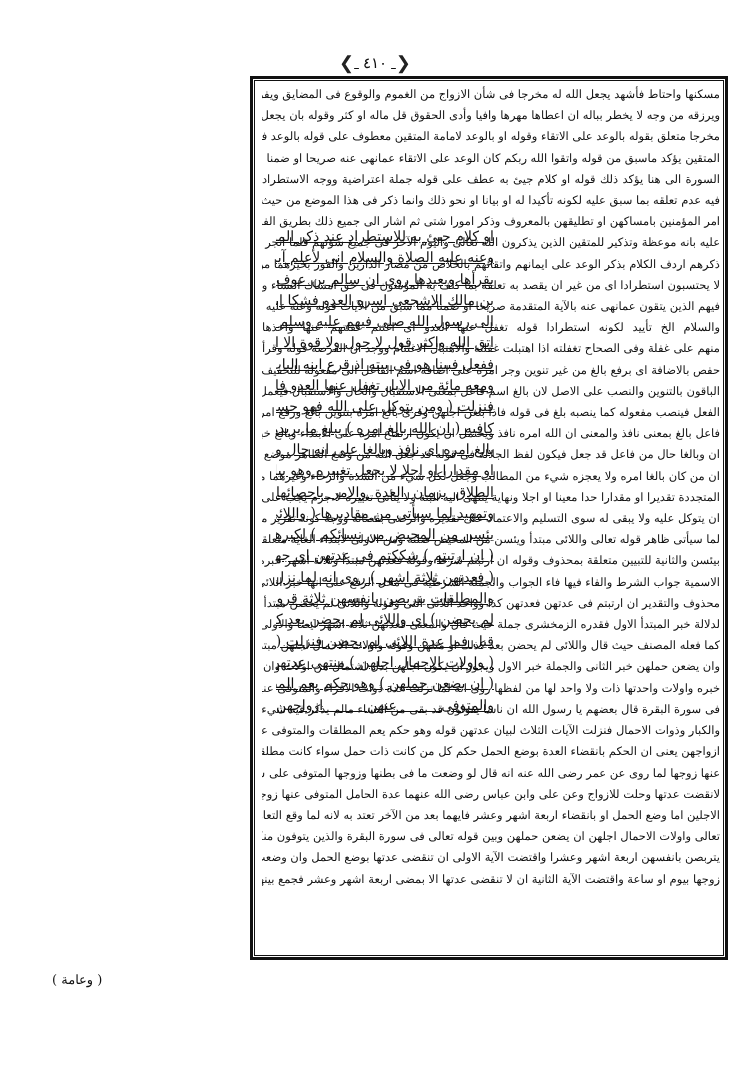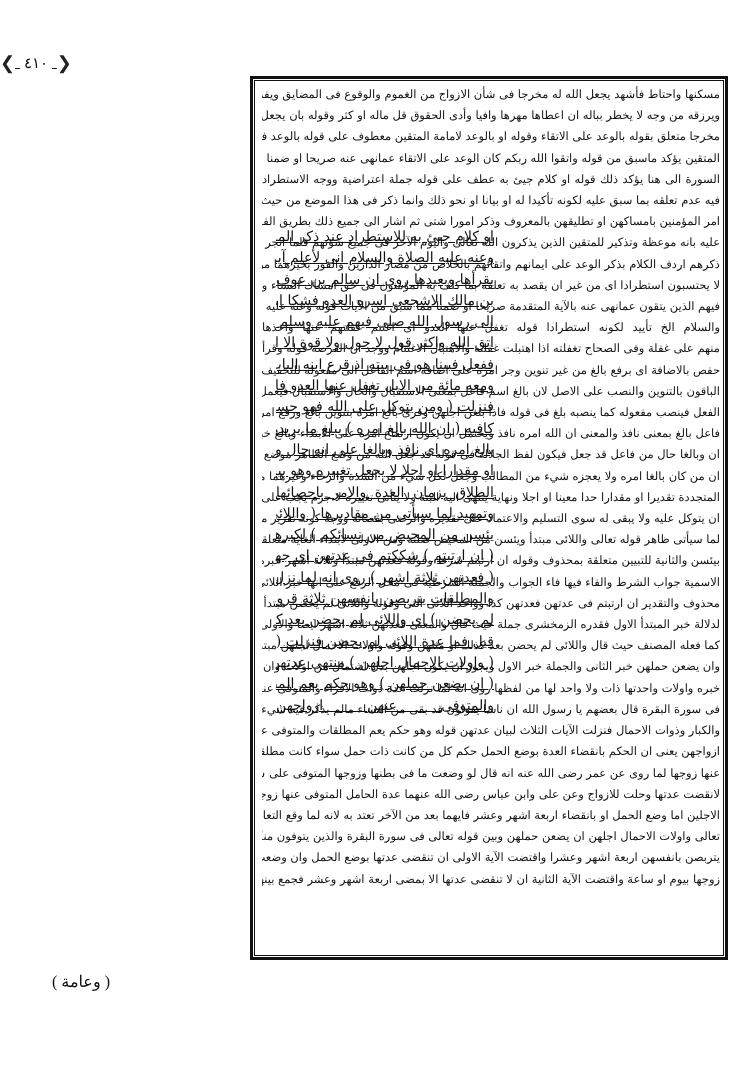--- a/index.html
+++ b/index.html
@@ -1,35 +1,35 @@
 <!DOCTYPE html>
 <html><head>
 <meta charset="utf-8">
 <style>
   html, body { margin: 0; padding: 0; background: #ffffff; }
   body { width: 750px; height: 1065px; position: relative; overflow: hidden; font-family: "DejaVu Serif", serif; color: #111; }
-  .page-number { position: absolute; top: 52px; left: 0; width: 750px; text-align: left; font-size: 15px; text-decoration: underline; }
+  .page-number { position: absolute; top: 52px; left: 0; width: 750px; text-align: center; font-size: 15px; text-decoration: underline; }
   .page-number .orn { display: inline-block; font-size: 18px; color: #222; vertical-align: middle; }
   .page-number .num { display: inline-block; margin: 0 4px; vertical-align: middle; letter-spacing: 1px; }
   .margin-col {
     position: absolute; left: 276px; top: 226px; width: 218px;
     direction: rtl; text-align: justify; font-size: 14px; line-height: 21.3px; text-decoration: underline;
   }
   .margin-col .line { display: block; white-space: nowrap; overflow: hidden; text-align-last: justify; }
   .box {
     position: absolute; left: 250px; top: 76px; width: 478px; height: 884px;
     border: 3px solid #111; box-shadow: inset 0 0 0 1px #fff, inset 0 0 0 2px #111;
     box-sizing: border-box;
   }
   .main-col {
     position: absolute; left: 262px; top: 84px; width: 458px; height: 868px;
     direction: rtl; font-size: 11.5px; line-height: 21.2px;
   }
   .main-col .line { display: block; white-space: nowrap; overflow: hidden; text-align: justify; text-align-last: justify; }
-  .catchword { position: absolute; left: 52px; top: 972px; font-size: 16px; direction: rtl; font-family: Liberation Serif, serif; }
+  .catchword { position: absolute; left: 52px; top: 972px; font-size: 13px; direction: rtl; }
 </style>
 </head>
 <body>
 
 <div class="page-number">
   <span class="orn">❮</span>
   <span class="num">٤١٠</span>
   <span class="orn">❯</span>
 </div>
 

